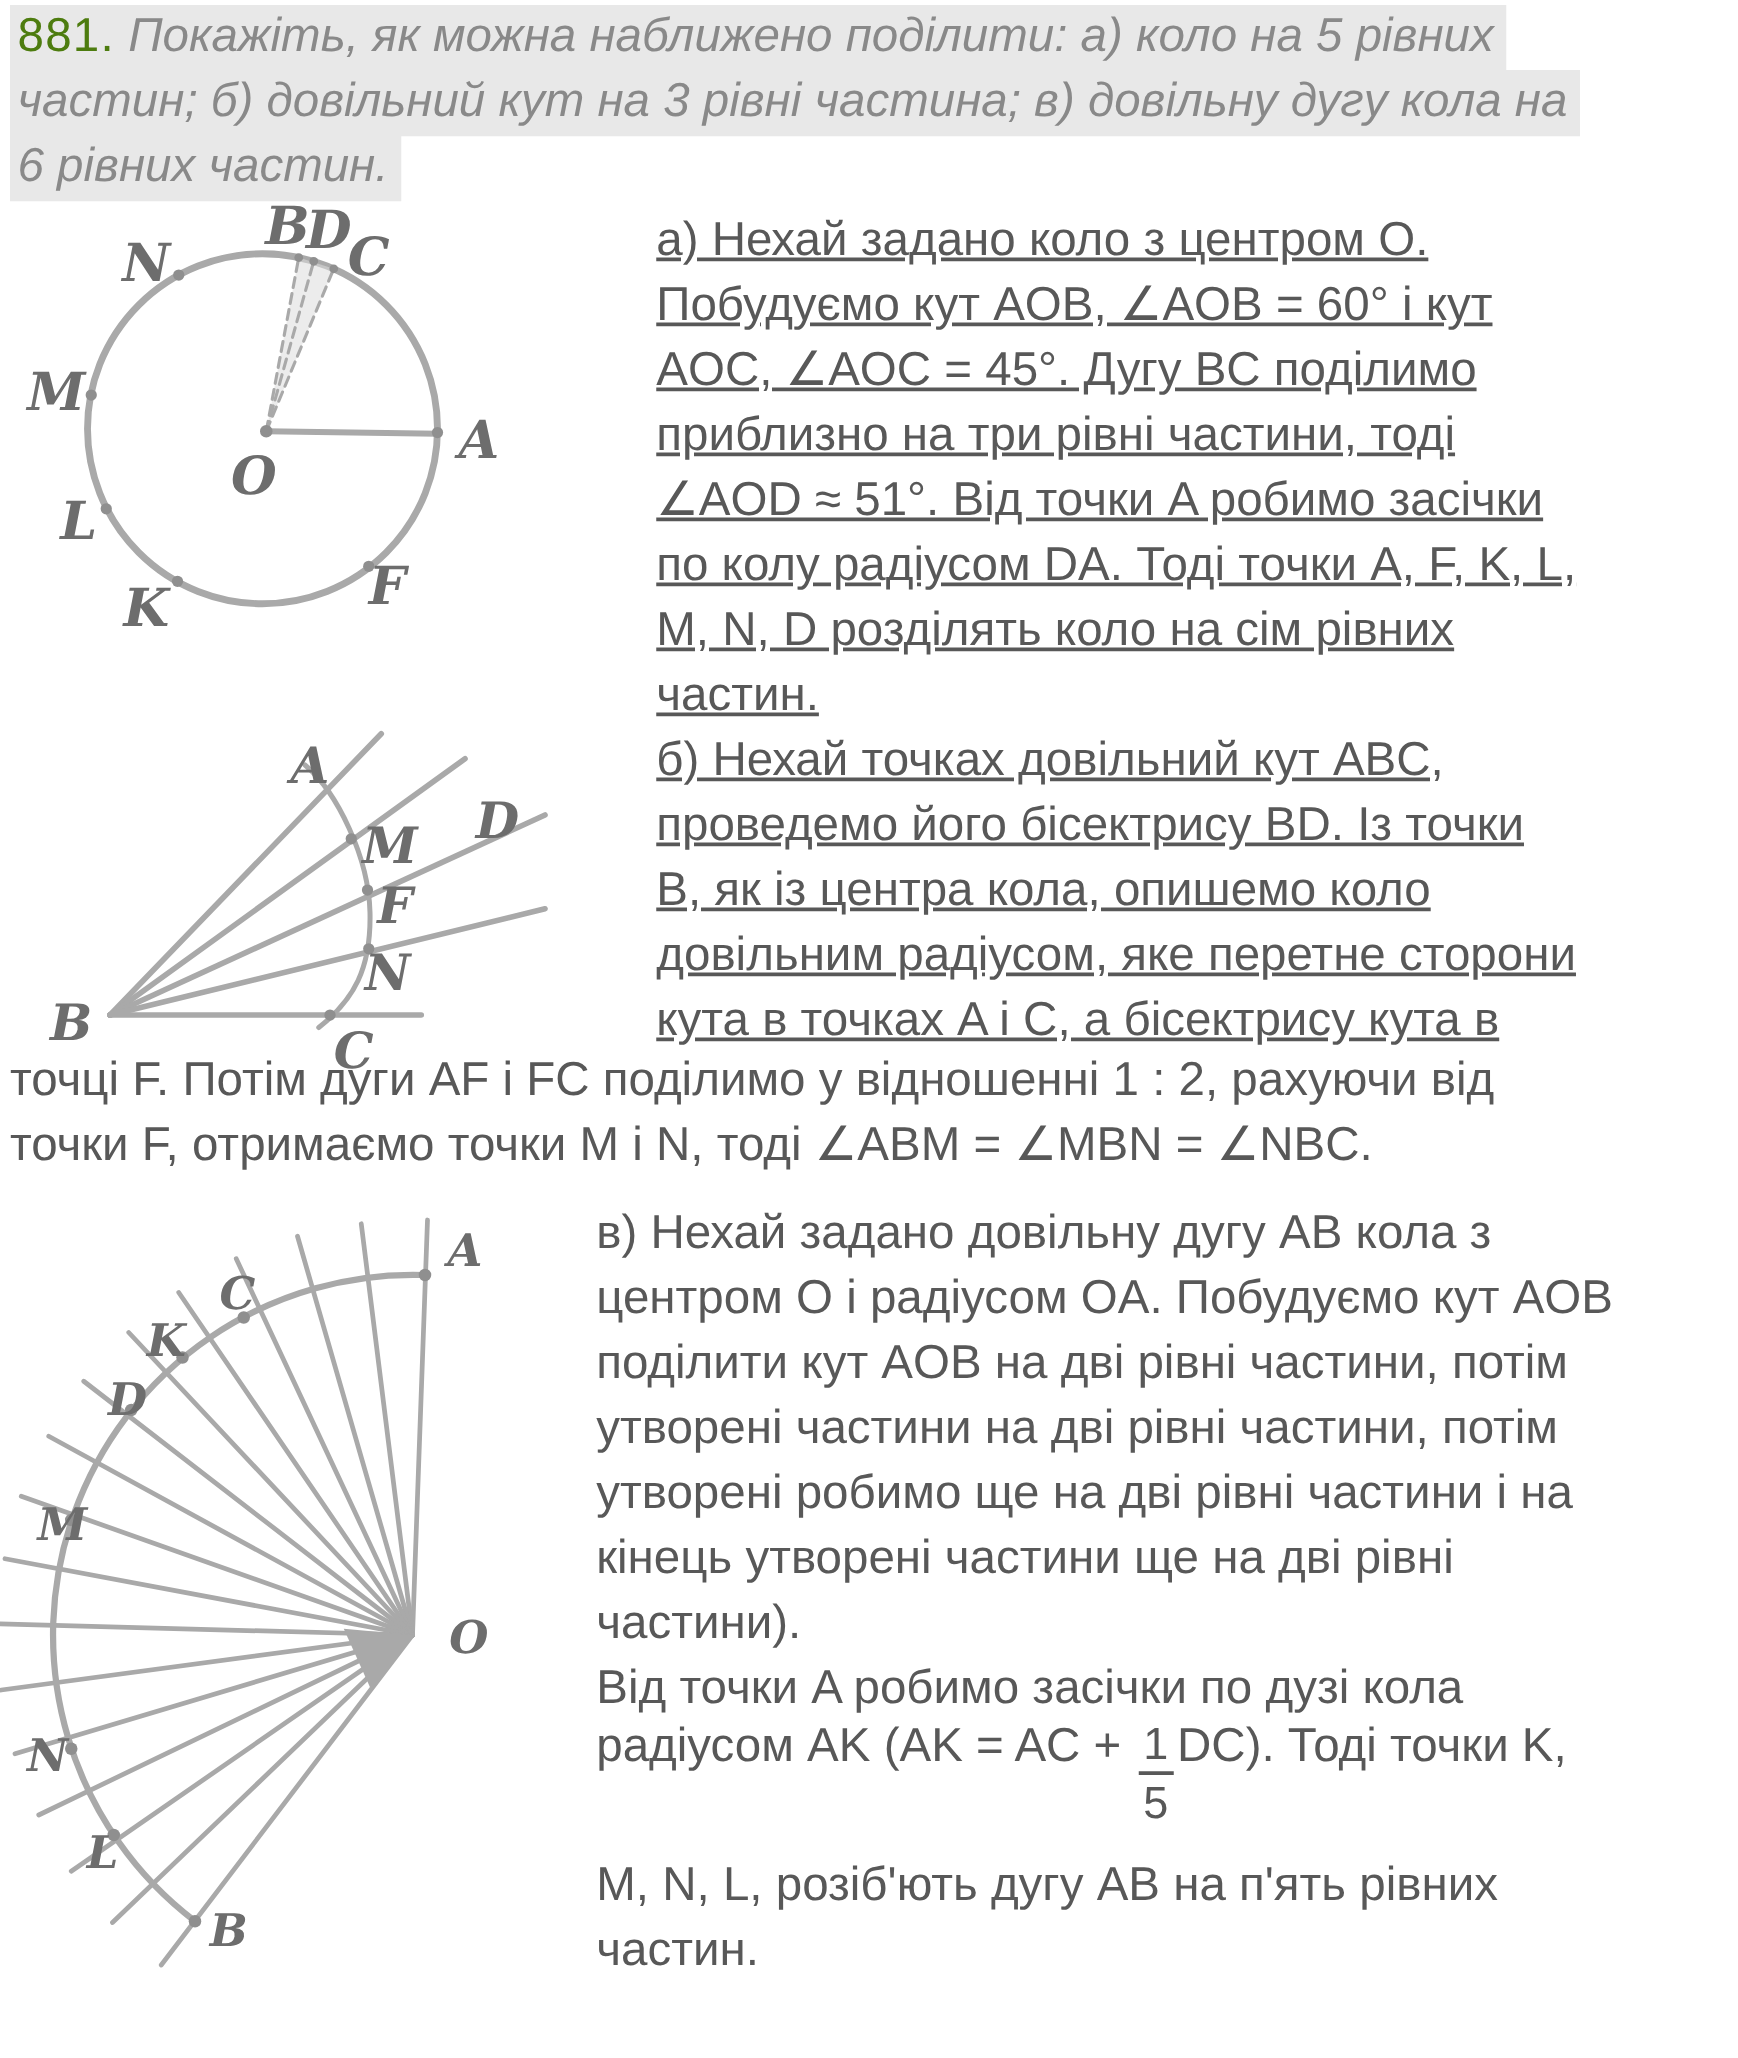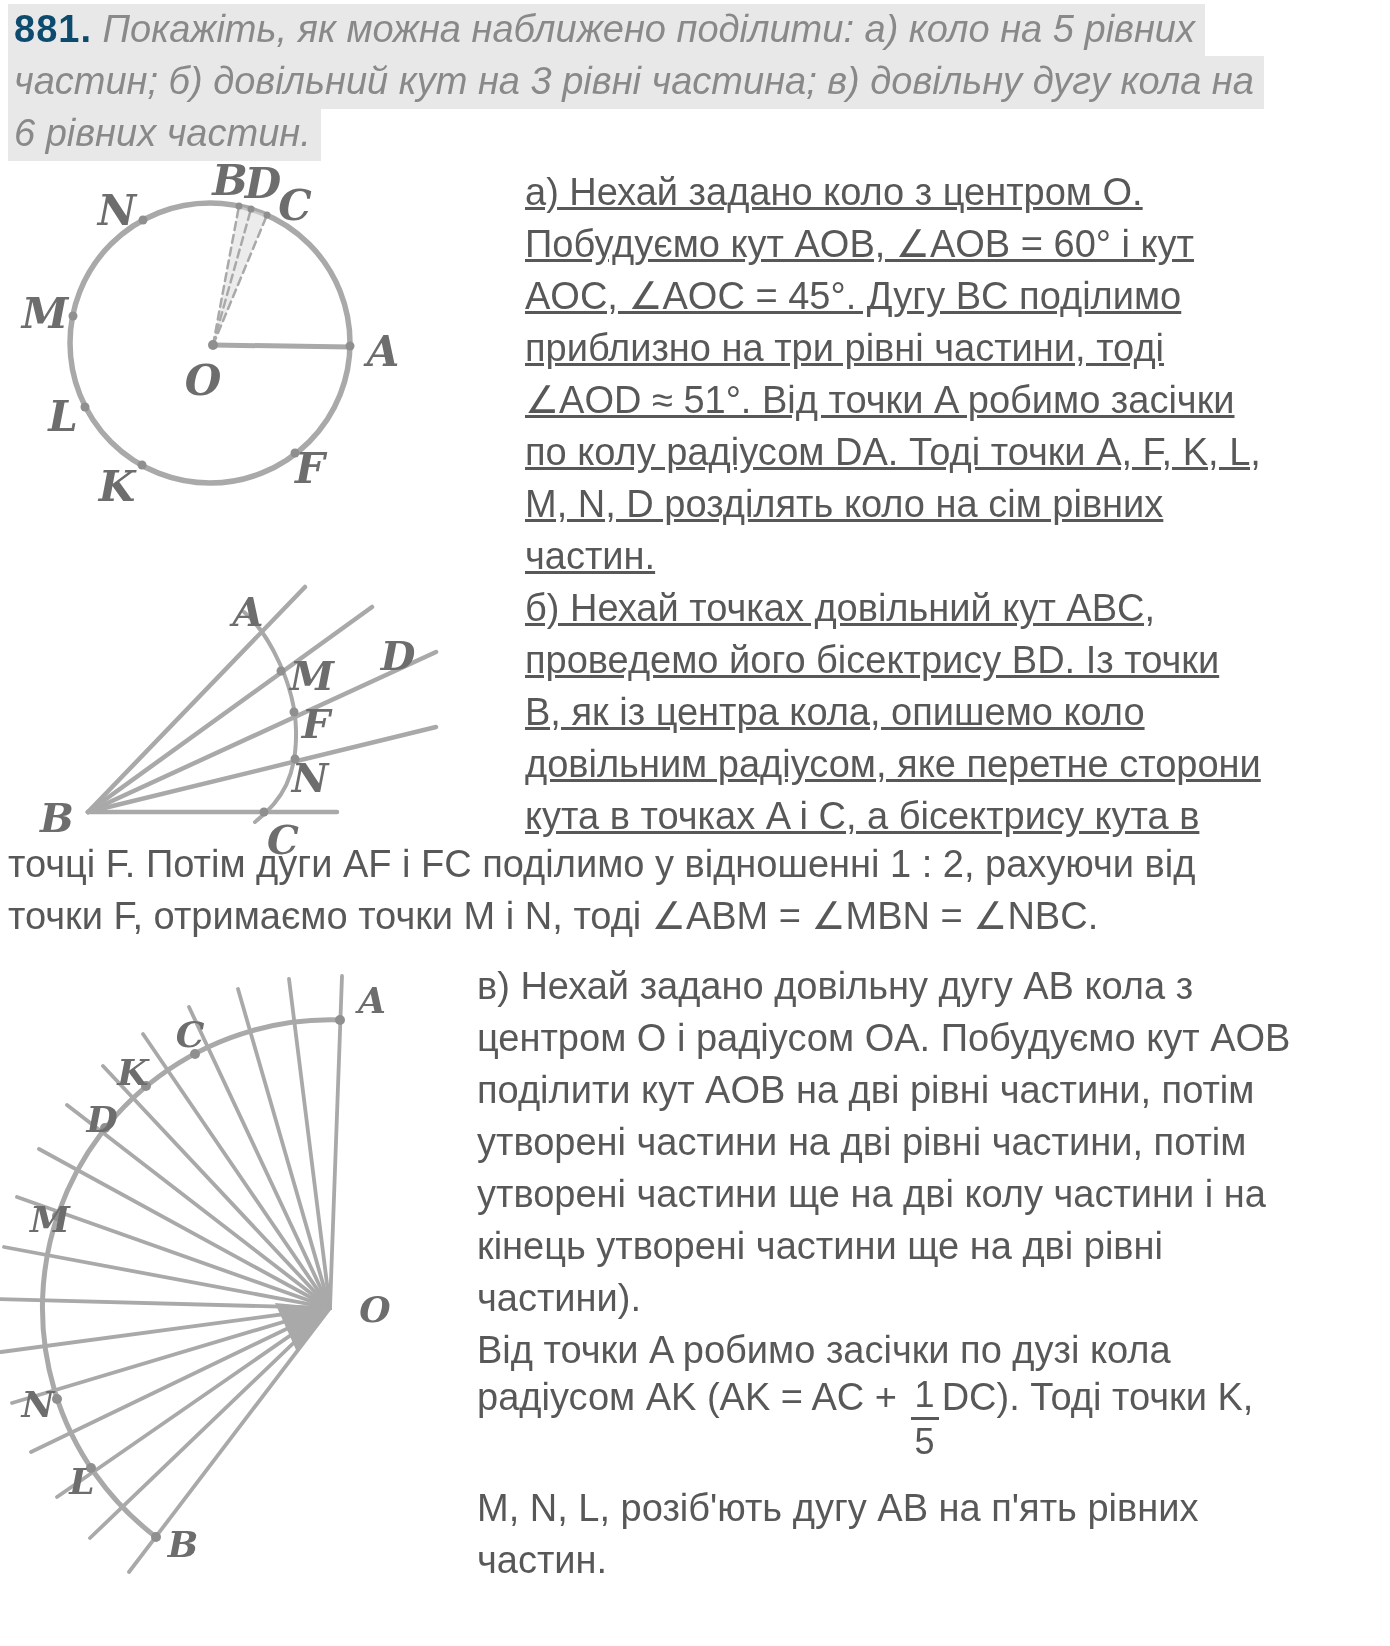--- a/index.html
+++ b/index.html
@@ -8,21 +8,21 @@
     font-family:"Liberation Sans","DejaVu Sans",sans-serif;
     color:#585858;
   }
   
   .header{position:absolute;left:8px;top:8px;width:1382px;}
   .header .hline{height:52px;white-space:nowrap;}
   .header .hl{
     background:#e8e8e8;padding:4px 10px 7px 6px;
     font-style:italic;font-size:38px;color:#898989;
   }
-  .header .num{font-style:normal;font-weight:bold;color:#0c4a6e;letter-spacing:1px;}
+  .header .num{font-style:normal;font-weight:normal;color:#4d7c0f;letter-spacing:1px;}
   
   .textcol{position:absolute;font-size:38px;color:#585858;}
   .line{height:52px;line-height:52px;white-space:nowrap;}
   .col-a{left:525px;top:166px;width:860px;text-decoration:underline;}
   .col-mid{left:8px;top:838px;width:1378px;}
   .col-v{left:477px;top:960px;width:910px;}
   .frac-line{height:106px;display:flex;align-items:flex-start;white-space:pre;}
   .frac{display:inline-flex;flex-direction:column;align-items:center;
         line-height:1.05;font-size:36px;margin:0 3px;}
   .frac .num-f{border-bottom:3px solid #585858;padding:0 4px 3px;}
@@ -178,21 +178,21 @@
 <div class="textcol col-mid">
   <div class="line">точці F. Потім дуги AF і FC поділимо у відношенні 1 : 2, рахуючи від</div>
   <div class="line">точки F, отримаємо точки M і N, тоді ∠ABM = ∠MBN = ∠NBC.</div>
 </div>
 
 <div class="textcol col-v">
   <div class="line">в) Нехай задано довільну дугу AB кола з</div>
   <div class="line">центром O і радіусом OA. Побудуємо кут AOB</div>
   <div class="line">поділити кут AOB на дві рівні частини, потім</div>
   <div class="line">утворені частини на дві рівні частини, потім</div>
-  <div class="line">утворені частини ще на дві колу частини і на</div>
+  <div class="line">утворені робимо ще на дві рівні частини і на</div>
   <div class="line">кінець утворені частини ще на дві рівні</div>
   <div class="line">частини).</div>
   <div class="line">Від точки A робимо засічки по дузі кола</div>
   <div class="frac-line">
     <span>радіусом AK (AK = AC + </span><span class="frac"><span class="num-f">1</span><span class="den-f">5</span></span><span>DC). Тоді точки K,</span>
   </div>
   <div class="line">M, N, L, розіб'ють дугу AB на п'ять рівних</div>
   <div class="line">частин.</div>
 </div>
 

